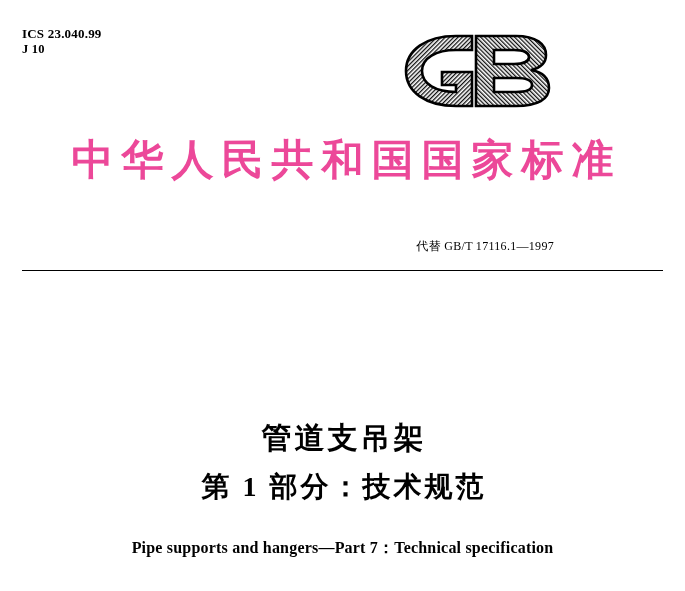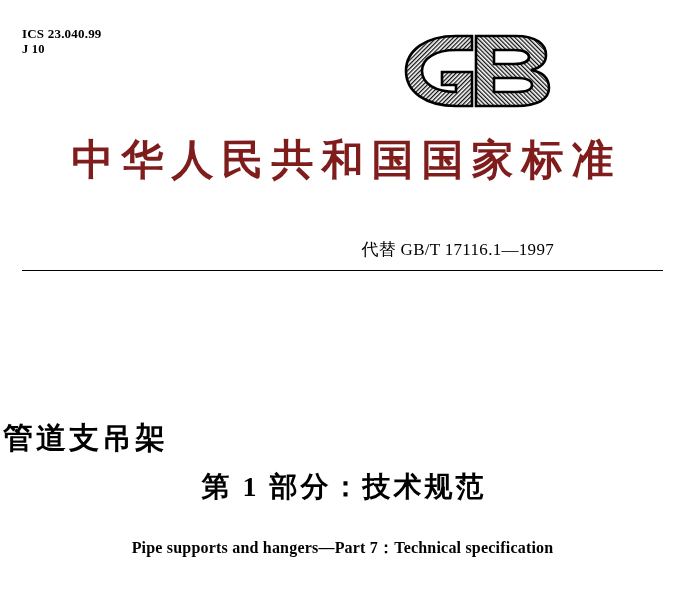--- a/index.html
+++ b/index.html
@@ -59,62 +59,62 @@
     left: 0;
     top: 132px;
     width: 685px;
     text-align: center;
     font-family: "Liberation Serif", serif;
     font-weight: bold;
     font-size: 42px;
     letter-spacing: 8px;
     text-indent: 8px;
     white-space: nowrap;
-    color: #7f1d1d;
+    color: #ec4899;
   }
 
   
   .std-number {
     position: absolute;
     right: 28px;
     top: 210px;
     text-align: right;
     font-family: "Liberation Serif", serif;
     font-size: 21px;
     letter-spacing: 0.6px;
     white-space: nowrap;
   }
   .std-replaces {
     position: absolute;
     right: 28px;
     top: 238px;
     text-align: right;
     font-family: "Liberation Serif", serif;
-    font-size: 17px;
+    font-size: 12px;
     letter-spacing: 0.3px;
     white-space: nowrap;
   }
 
   
   .rule {
     position: absolute;
     left: 22px;
     top: 270px;
     width: 641px;
     height: 1px;
     background: #000;
   }
 
   
   .doc-title-cn-1 {
     position: absolute;
     left: 0;
     top: 418px;
     width: 685px;
-    text-align: left;
+    text-align: center;
     font-family: "Liberation Serif", serif;
     font-weight: bold;
     font-size: 30px;
     letter-spacing: 3px;
     text-indent: 3px;
     white-space: nowrap;
   }
   .doc-title-cn-2 {
     position: absolute;
     left: 0;

